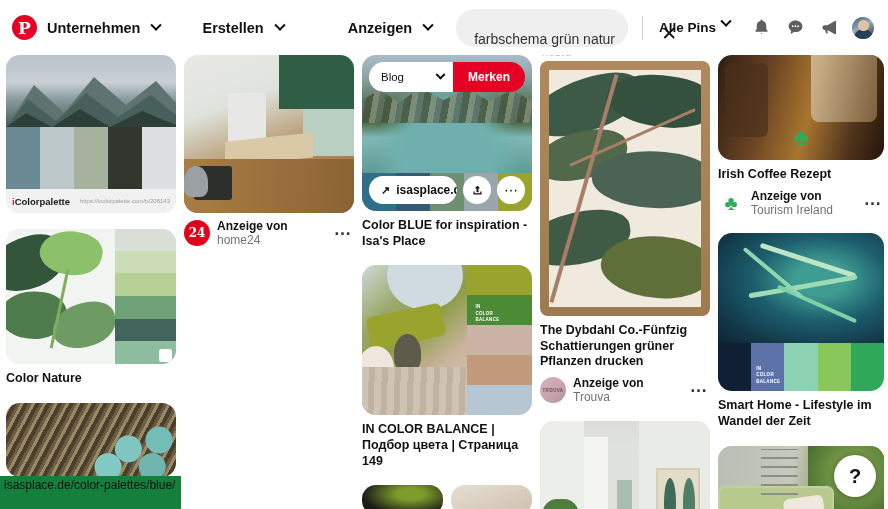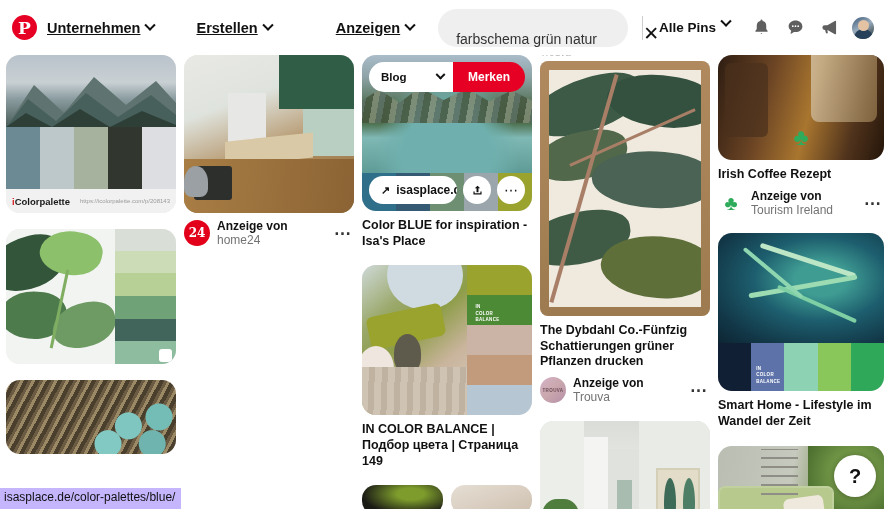--- a/index.html
+++ b/index.html
@@ -21,24 +21,24 @@
     z-index: 50;
   }
   .pin-logo {
     width: 25px; height: 25px; border-radius: 50%;
     background: #e60023; color: #fff;
     display: flex; align-items: center; justify-content: center;
     font-family: "DejaVu Serif", serif; font-weight: bold; font-size: 17px;
     flex: 0 0 auto;
   }
   .nav-item {
-    display: flex; align-items: center; gap: 6px;
+    display: flex; align-items: center; gap: 12px;
     font-size: 14.5px; font-weight: bold; color: #111;
     padding: 6px 10px; border-radius: 20px;
-    white-space: nowrap; cursor: pointer; text-decoration: underline;
+    white-space: nowrap; cursor: pointer;
   }
   .nav-item:first-of-type { margin-left: 6px; }
   .chev {
     display: inline-block;
     width: 8px; height: 8px;
     border-right: 2px solid #111; border-bottom: 2px solid #111;
     transform: rotate(45deg) translate(-2px,-2px);
   }
   .nav-gap { width: 22px; flex: 0 0 auto; }
 
@@ -210,21 +210,21 @@
 
   
   .ov-top {
     position:absolute; top:7px; left:7px; right:7px;
     display:flex; align-items:center; gap:0; z-index:5;
   }
   .board-sel {
     flex:1 1 auto; height:30px; background:#fff;
     border-radius:15px 0 0 15px;
     display:flex; align-items:center; justify-content:space-between;
-    padding: 0 9px 0 12px; font-size:11.5px; font-weight:bold; color:#111;
+    padding: 0 9px 0 12px; font-size:11.5px; font-weight:normal; color:#111;
     cursor:pointer;
     text-align:center;
   }
   .merken {
     flex:0 0 auto; height:30px; background:#e60023; color:#fff;
     border-radius: 0 15px 15px 0;
     display:flex;align-items:center;justify-content:center;
     padding:0 15px; font-size:12px; font-weight:bold; cursor:pointer;
   }
   .ov-bot {
@@ -239,24 +239,24 @@
   }
   .rndbtn {
     width:28px;height:28px;border-radius:50%;background:#fff;
     display:flex;align-items:center;justify-content:center;
     flex:0 0 auto; cursor:pointer; font-size:14px; color:#111;
   }
 
   
   .statusbar {
     position:absolute; left:0; bottom:0;
-    background:#c4b5fd; color:#111;
+    background:#15803d; color:#111;
     font-family: "Liberation Sans", sans-serif;
     font-size: 12px;
-    padding: 2px 6px 5px 4px;
+    padding: 2px 6px 17px 4px;
     z-index: 60;
     white-space: nowrap;
   }
   
   .help-fab {
     position:absolute; right:12px; bottom:12px;
     width:42px;height:42px;border-radius:50%;
     background:#fff; box-shadow: 0 1px 6px rgba(0,0,0,.32);
     display:flex;align-items:center;justify-content:center;
     font-size:20px; font-weight:bold; color:#111; z-index:55; cursor:pointer;
@@ -376,20 +376,21 @@
           <div style="height:22px;background:#d9dfd6"></div>
           <div style="height:22px;background:#cbdcb7"></div>
           <div style="height:23px;background:#b7d096"></div>
           <div style="height:23px;background:#6fa277"></div>
           <div style="height:22px;background:#41655b"></div>
           <div style="height:23px;background:#8dbd9e;position:relative">
             <span style="position:absolute;right:4px;bottom:2px;width:13px;height:13px;border-radius:3px;background:#fff;"></span>
           </div>
         </div>
       </div>
+      <div class="pin-title">Color Nature</div>
     </div>
 
     <div class="pin">
       <div class="pin-img">
         <div class="nest"></div>
       </div>
     </div>
   </div>
 
   <div class="col c2">

